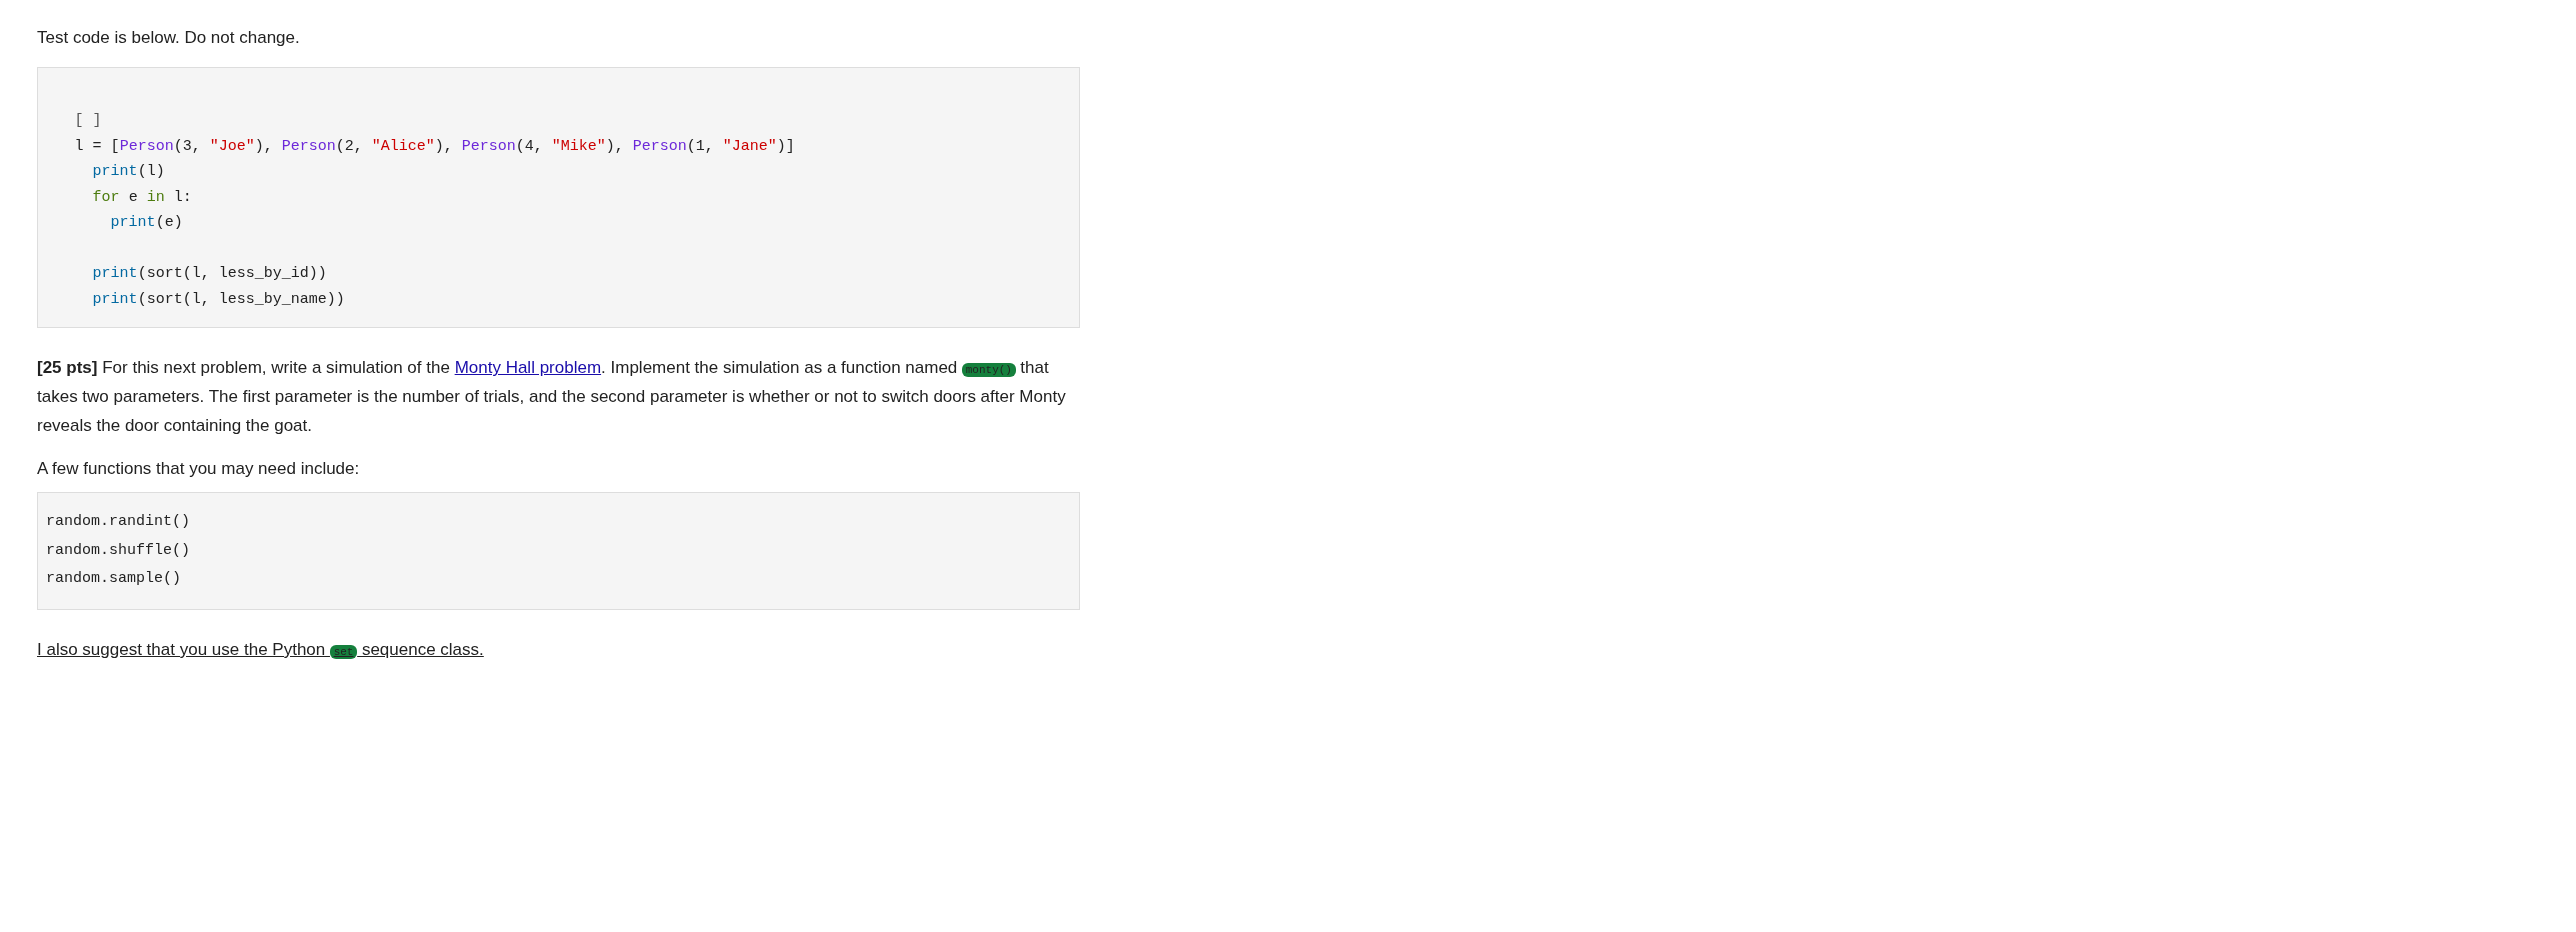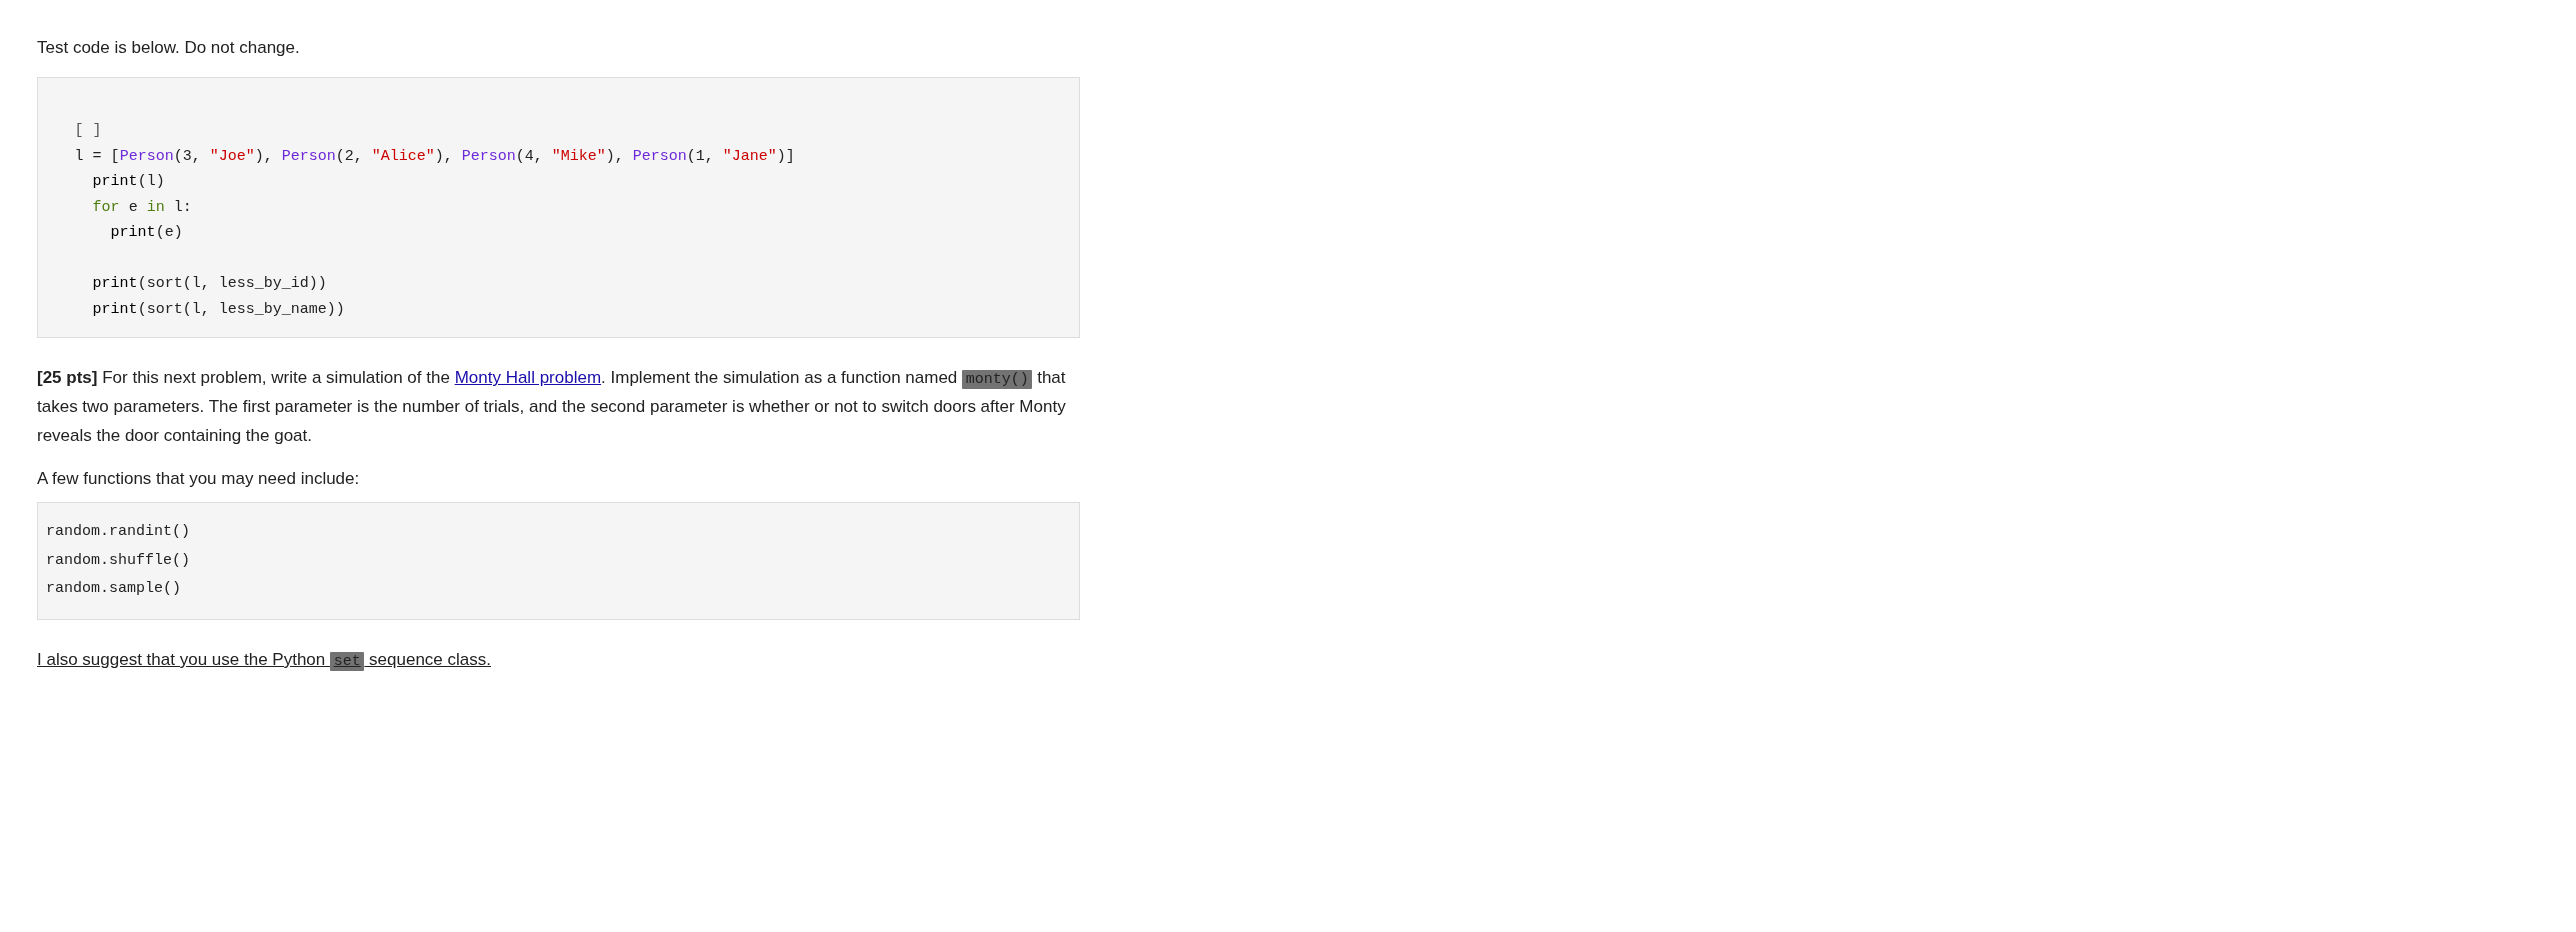--- a/index.html
+++ b/index.html
@@ -14,21 +14,20 @@
       color: #222;
       background: #fff;
       padding: 28px 37px;
       max-width: 1117px;
     }
 
     .intro-text {
       font-size: 17px;
       margin-bottom: 18.6px;
       color: #222;
-      margin-top: 10px;
     }
 
     .code-block {
       background: #f5f5f5;
       border: 0.9px solid #ddd;
       padding: 15px 18.6px;
       font-family: 'Courier New', monospace;
       font-size: 15px;
       margin-bottom: 26px;
       line-height: 1.7;
@@ -39,21 +38,21 @@
       color: #555;
       display: inline-block;
       min-width: 28px;
     }
 
     .kw-blue {
       color: #4d7c0f;
     }
 
     .kw-purple {
-      color: #000000;
+      color: #0369a1;
       text-align: right;
     }
 
     .str-red {
       color: #cc0000;
     }
 
     .class-name {
       color: #6d28d9;
     }
@@ -70,24 +69,24 @@
 
     .monty-link {
       color: #1a0dab;
       text-decoration: underline;
       cursor: pointer;
       text-align: center;
     }
 
     .inline-code {
       font-family: 'Courier New', monospace;
-      font-size: 15px;
-      background: #737373;
+      font-size: 11px;
+      background: #15803d;
       padding: 0.9px 3.7px;
-      border-radius: 1px;
+      border-radius: 6px;
     }
 
     .functions-label {
       font-size: 17px;
       margin-bottom: 13px;
     }
 
     .functions-code-block {
       background: #f5f5f5;
       border: 0.9px solid #ddd;

